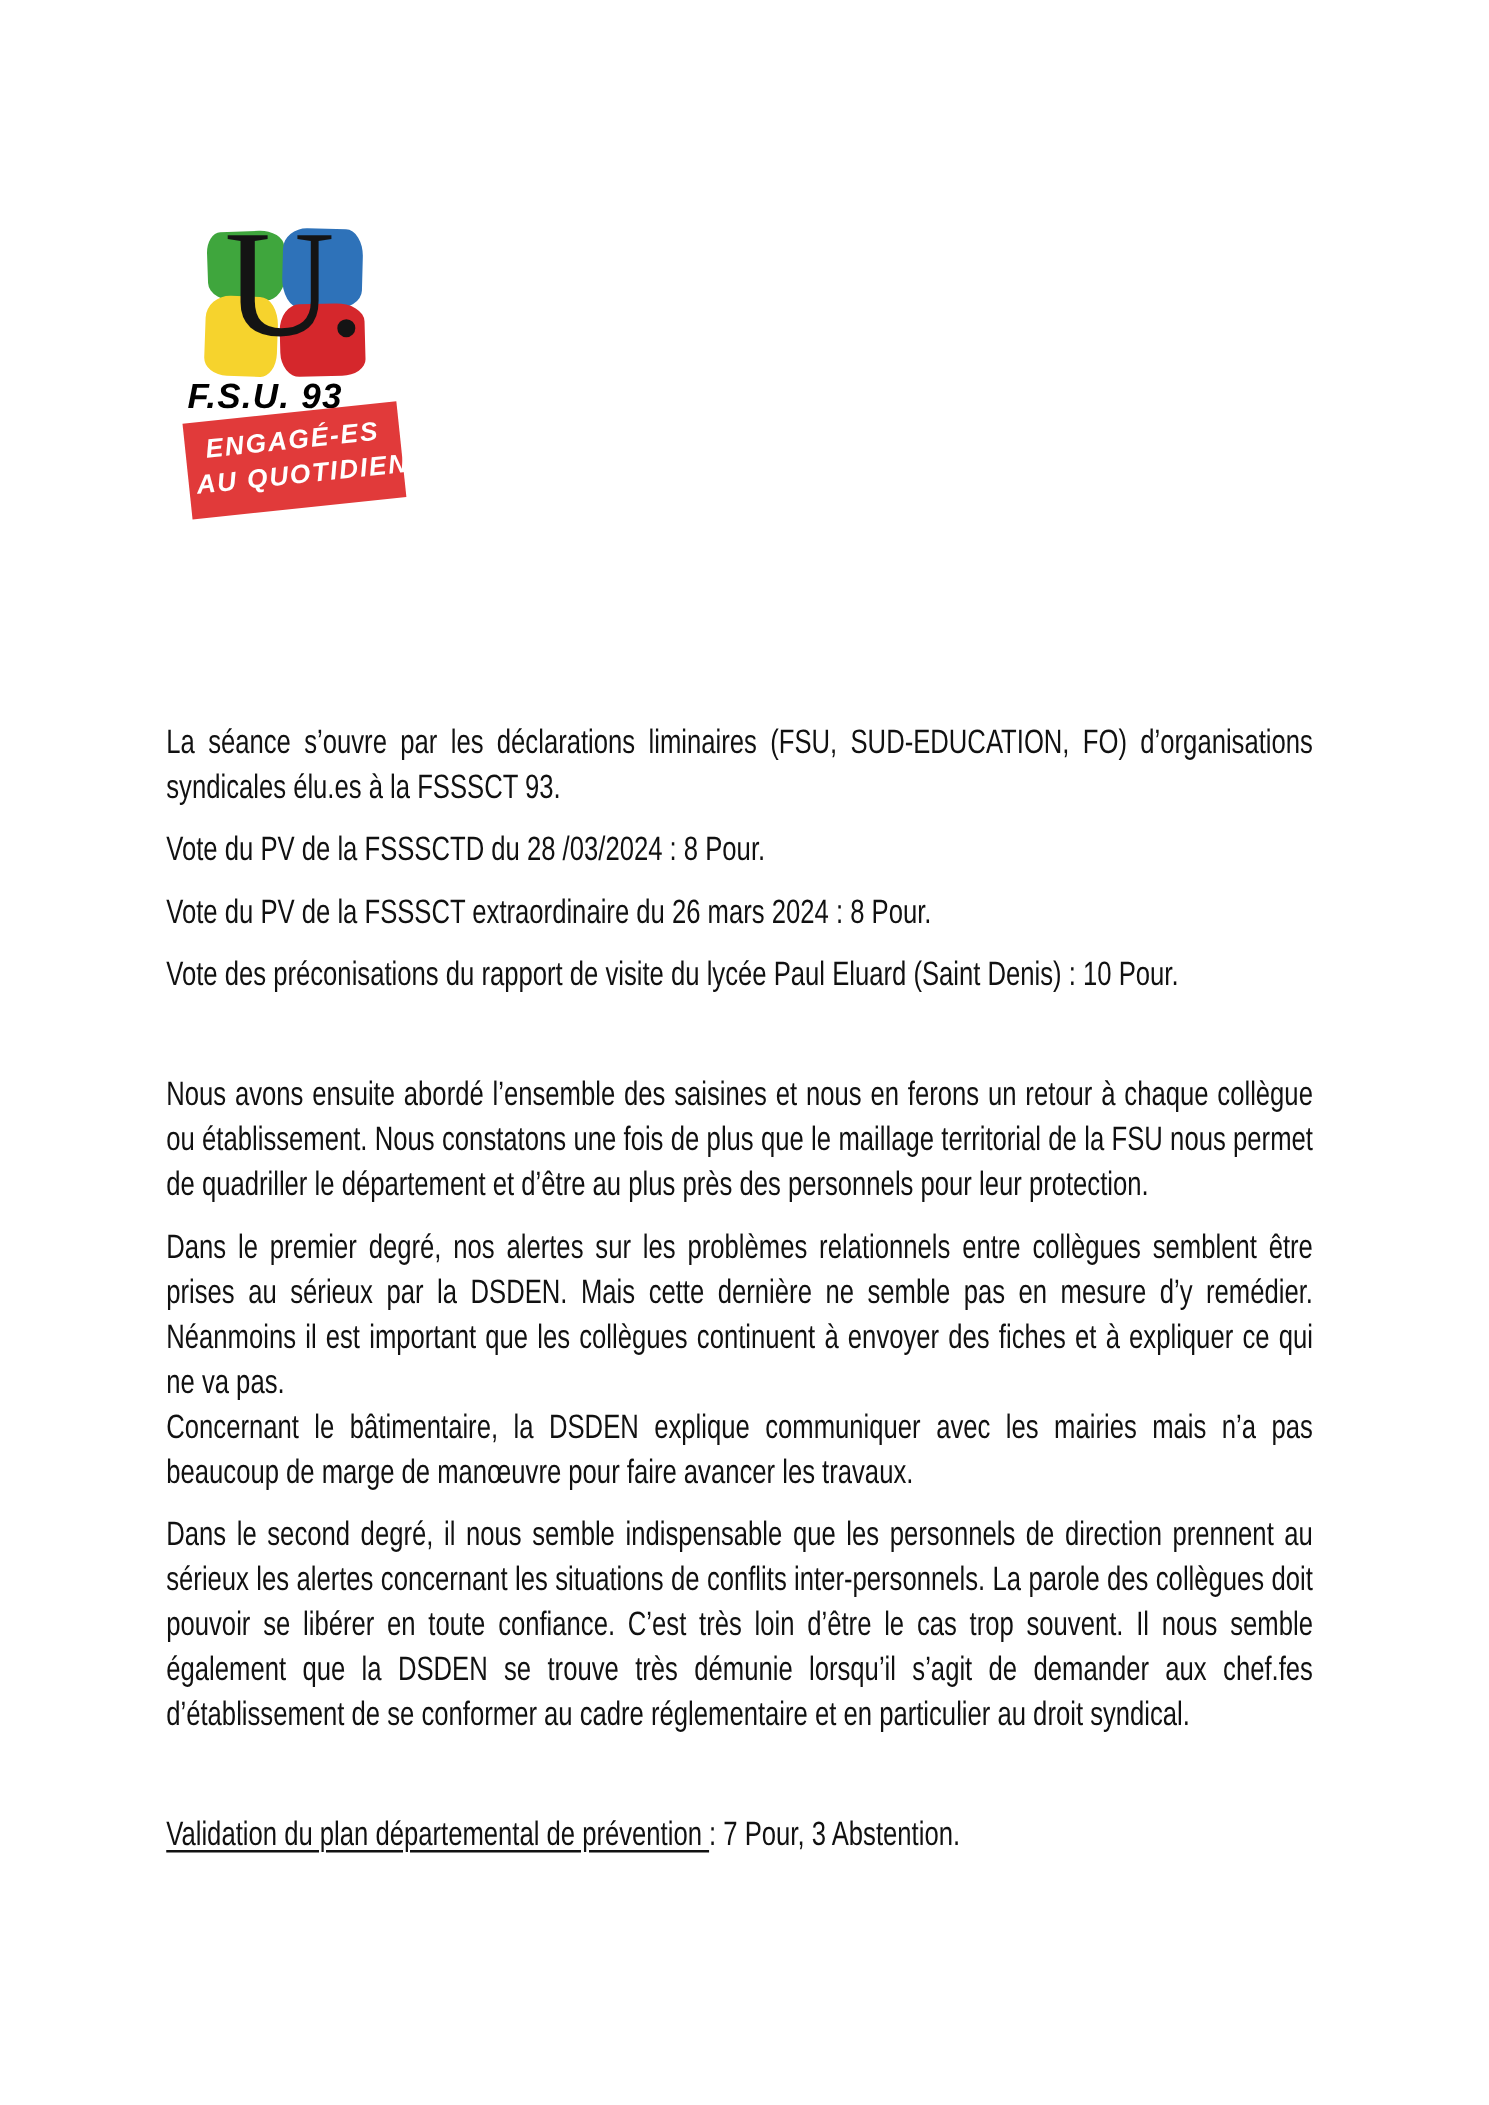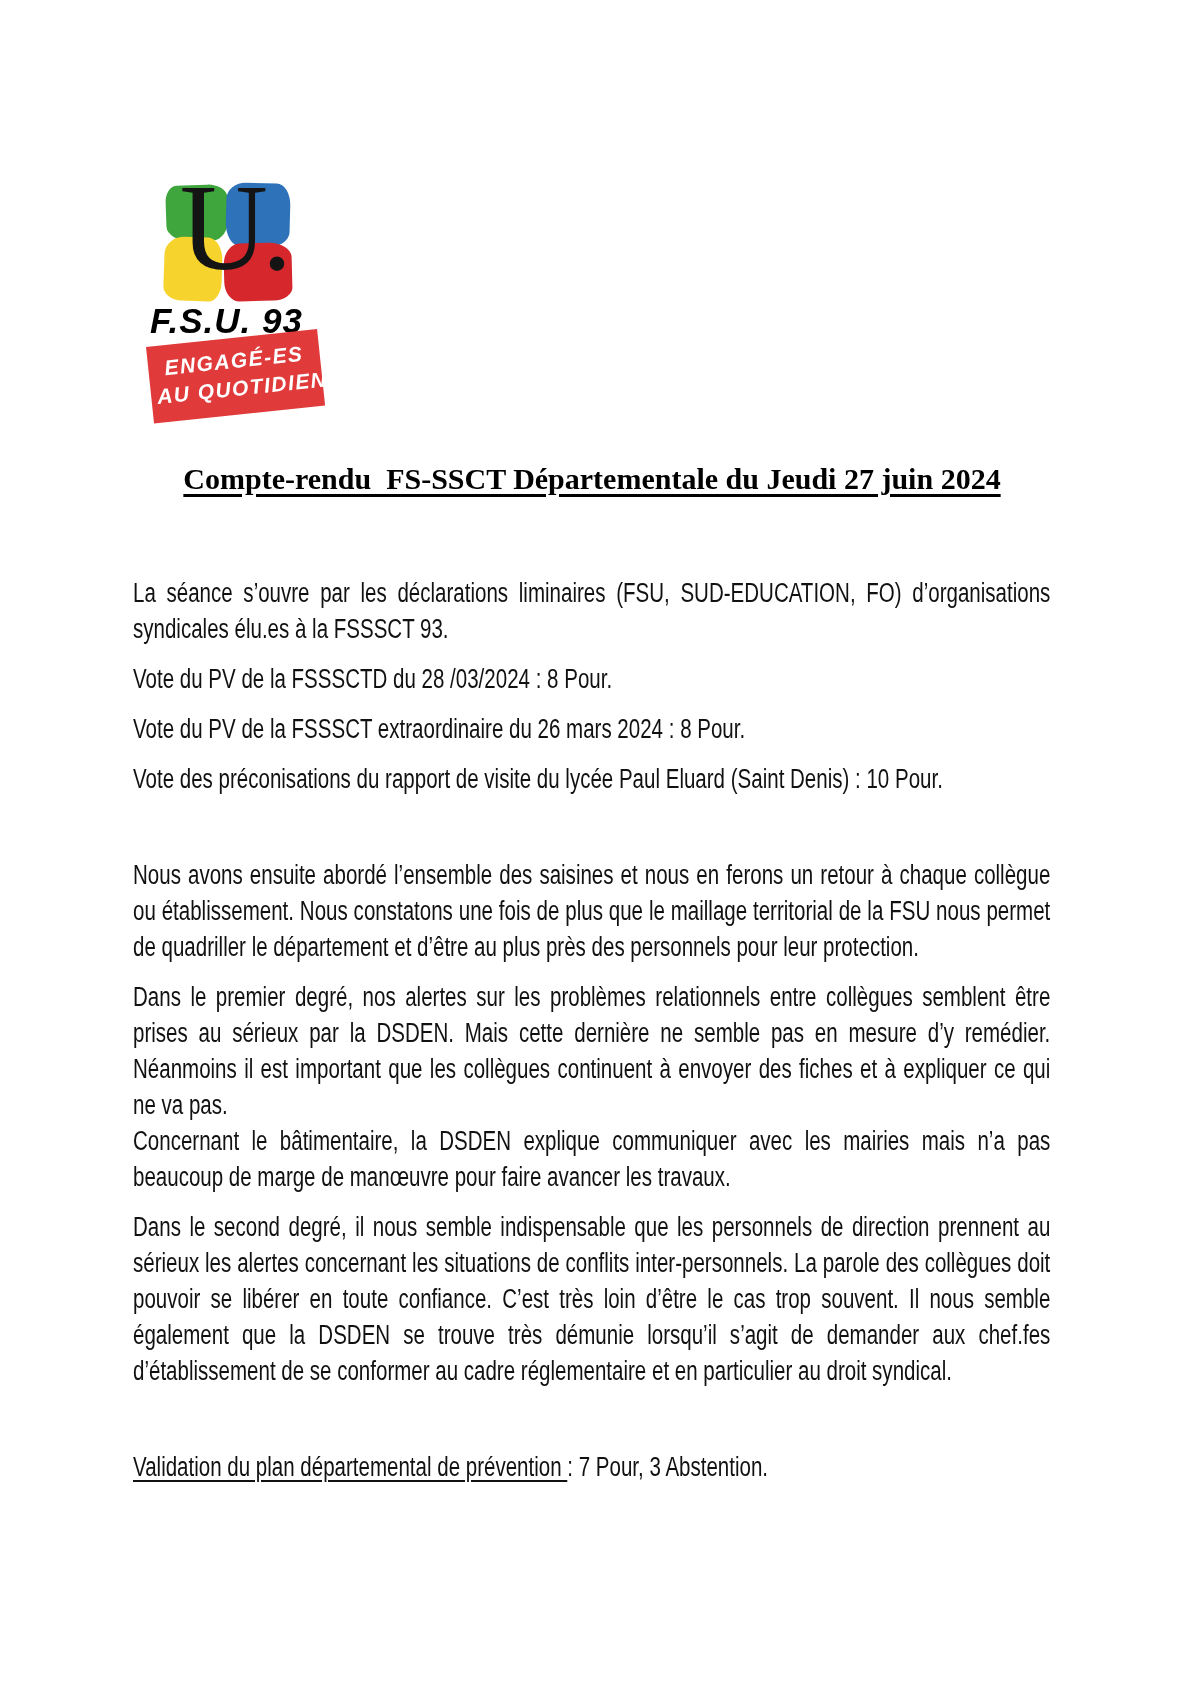--- a/index.html
+++ b/index.html
@@ -58,21 +58,21 @@
     line-height: 1;
     color: #141414;
     text-align: center;
     letter-spacing: -6px;
   }
   .logo-org {
     margin-top: 0px;
     margin-left: 2px;
     font-style: italic;
     font-weight: bold;
-    font-size: 35px;
+    font-size: 28px;
     letter-spacing: 1px;
     color: #000000;
     white-space: nowrap;
   }
   .logo-banner {
     margin-top: 6px;
     margin-left: -2px;
     width: 172px;
     padding: 9px 6px 11px;
     transform: rotate(-6deg);
@@ -140,21 +140,20 @@
       <div class="quad quad-red" style="background: rgb(213, 39, 44);"></div>
       <div class="logo-letter">U.</div>
     </div>
     <div class="logo-org">F.S.U. 93</div>
     <div class="logo-banner" style="background: rgb(225, 58, 58);">
       <div class="banner-line" style="color: rgb(255, 255, 255);">ENGAGÉ-ES</div>
       <div class="banner-line" style="color: rgb(255, 255, 255);">AU QUOTIDIEN</div>
     </div>
   </div>
 
-  <h1 class="doc-title">Compte-rendu  FS-SSCT Départementale du Jeudi 27 juin 2024</h1>
 
   <div class="body-col">
     <div class="condense">
       <p class="just">La séance s’ouvre par les déclarations liminaires (FSU, SUD-EDUCATION, FO) d’organisations syndicales élu.es à la FSSSCT 93.</p>
 
       <p>Vote du PV de la FSSSCTD du 28 /03/2024 : 8 Pour.</p>
 
       <p>Vote du PV de la FSSSCT extraordinaire du 26 mars 2024 : 8 Pour.</p>
 
       <p class="gap-lg">Vote des préconisations du rapport de visite du lycée Paul Eluard (Saint Denis) : 10 Pour.</p>

